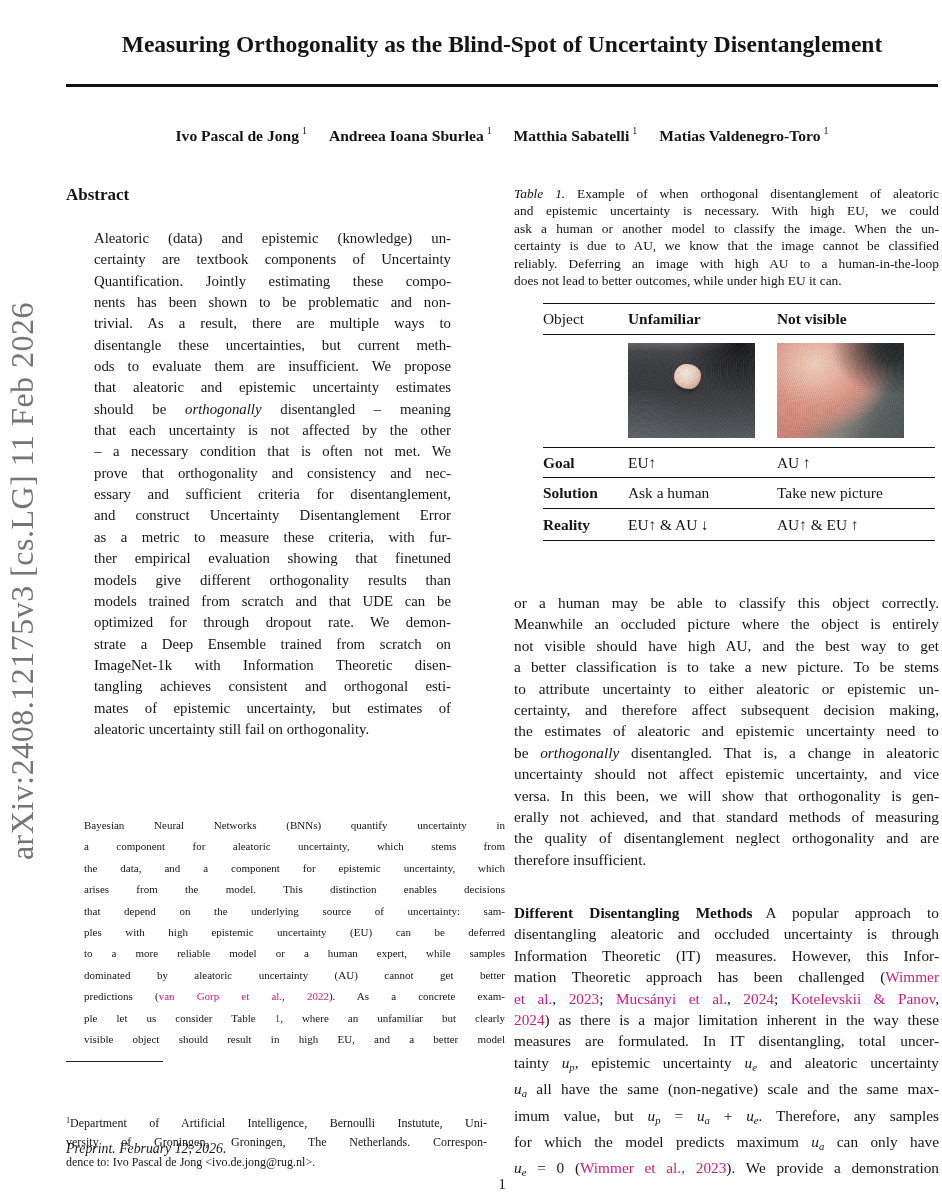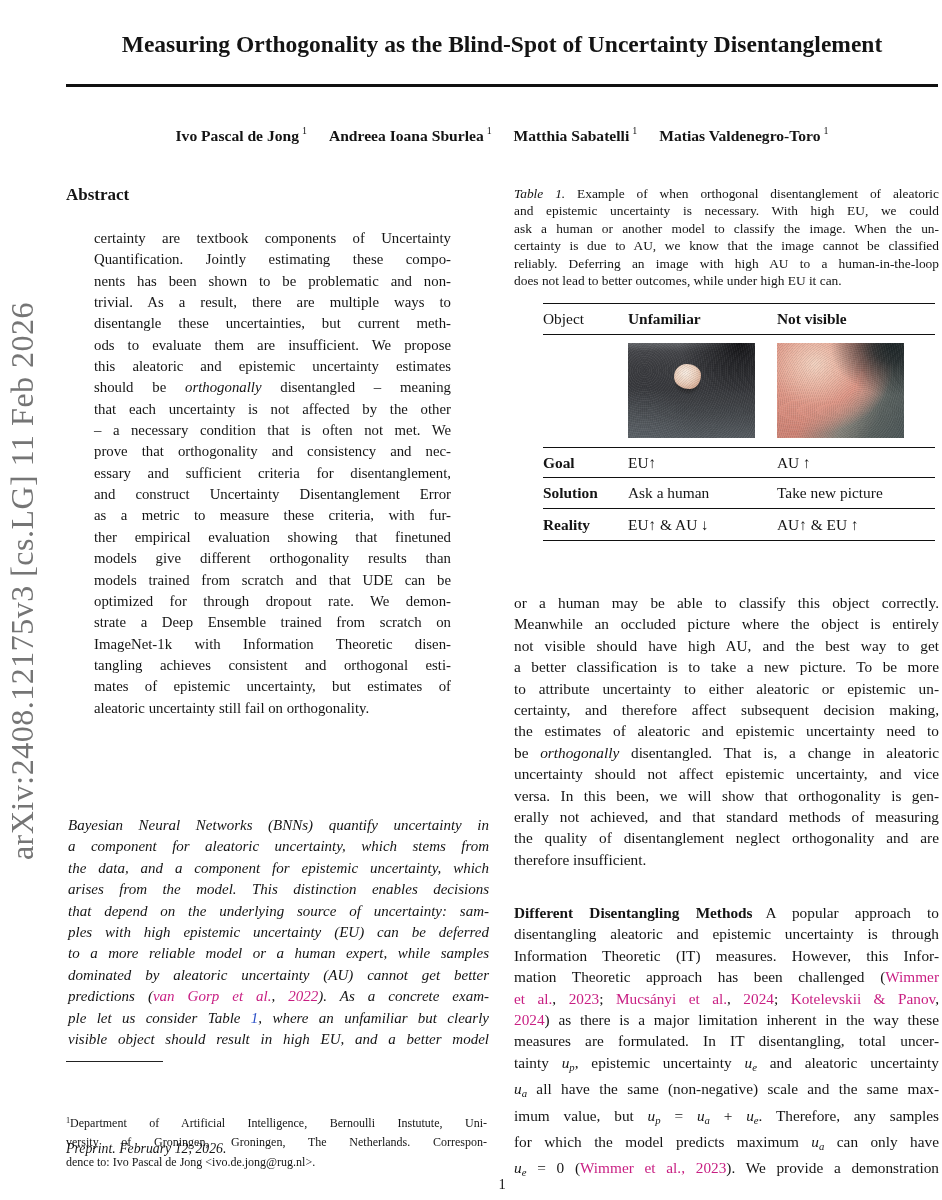--- a/index.html
+++ b/index.html
@@ -34,21 +34,21 @@
   .sups{font-size:0.68em;vertical-align:5px;}
   .mvar{font-style:italic;}
   .msub{font-style:italic;font-size:0.7em;vertical-align:-3px;}
   .gapseg{display:inline-block;width:13px;}
   
   .abstract-heading{left:66px;top:185px;width:421px;text-align:left;
     font-size:17px;font-weight:bold;}
   .abstract-body{left:94px;top:228px;width:357px;font-size:14.8px;}
   .abstract-body .tline{line-height:21.35px;}
   .intro-heading{left:66px;top:779px;width:421px;font-size:17.5px;font-weight:bold;}
-  .intro-body{left:68px;top:815px;width:421px;font-size:15px;font-style:italic;}
+  .intro-body{left:84px;top:815px;width:421px;font-size:11px;}
   .intro-body .tline{line-height:21.4px;}
   .footnote-rule{left:66px;top:1061px;width:97px;height:1px;background:#222;}
   .footnote-body{left:66px;top:1111px;width:421px;font-size:12px;}
   .footnote-body .tline{line-height:19.3px;}
   .footnote-body .sups{vertical-align:4px;}
   .preprint-line{left:66px;top:1141px;width:421px;font-size:13.8px;font-style:italic;}
   .page-number{left:66px;top:1176px;width:872px;text-align:center;font-size:14.5px;}
   
   .table-caption{left:514px;top:185px;width:425px;font-size:13.4px;}
   .table-caption .tline{line-height:17.4px;}
@@ -111,27 +111,28 @@
 
   <div class="abs authors">
     <span class="author"><span>Ivo Pascal de Jong</span><span class="asup">1</span></span>
     <span class="author"><span>Andreea Ioana Sburlea</span><span class="asup">1</span></span>
     <span class="author"><span>Matthia Sabatelli</span><span class="asup">1</span></span>
     <span class="author"><span>Matias Valdenegro-Toro</span><span class="asup">1</span></span>
   </div>
 
   <div class="abs abstract-heading">Abstract</div>
   <div class="abs abstract-body">
+      <div class="tline"><span>Aleatoric (data) and epistemic (knowledge) un-</span></div>
       <div class="tline"><span>certainty are textbook components of Uncertainty</span></div>
       <div class="tline"><span>Quantification.  Jointly estimating these compo-</span></div>
       <div class="tline"><span>nents has been shown to be problematic and non-</span></div>
       <div class="tline"><span>trivial.  As a result, there are multiple ways to</span></div>
       <div class="tline"><span>disentangle these uncertainties, but current meth-</span></div>
       <div class="tline"><span>ods to evaluate them are insufficient. We propose</span></div>
-      <div class="tline"><span>this aleatoric and epistemic uncertainty estimates</span></div>
+      <div class="tline"><span>that aleatoric and epistemic uncertainty estimates</span></div>
       <div class="tline"><span>should be </span><span class="it">orthogonally</span><span> disentangled – meaning</span></div>
       <div class="tline"><span>that each uncertainty is not affected by the other</span></div>
       <div class="tline"><span>– a necessary condition that is often not met. We</span></div>
       <div class="tline"><span>prove that orthogonality and consistency and nec-</span></div>
       <div class="tline"><span>essary and sufficient criteria for disentanglement,</span></div>
       <div class="tline"><span>and construct Uncertainty Disentanglement Error</span></div>
       <div class="tline"><span>as a metric to measure these criteria, with fur-</span></div>
       <div class="tline"><span>ther empirical evaluation showing that finetuned</span></div>
       <div class="tline"><span>models give different orthogonality results than</span></div>
       <div class="tline"><span>models trained from scratch and that UDE can be</span></div>
@@ -216,34 +217,34 @@
       <div class="c1">EU↑ &amp; AU ↓</div>
       <div class="c2">AU↑ &amp; EU ↑</div>
     </div>
     <div class="trule-thick"></div>
   </div>
 
   <div class="abs right-p1">
       <div class="tline"><span>or a human may be able to classify this object correctly.</span></div>
       <div class="tline"><span>Meanwhile an occluded picture where the object is entirely</span></div>
       <div class="tline"><span>not visible should have high AU, and the best way to get</span></div>
-      <div class="tline"><span>a better classification is to take a new picture.  To be more</span></div>
+      <div class="tline"><span>a better classification is to take a new picture.  To be stems</span></div>
       <div class="tline"><span>to attribute uncertainty to either aleatoric or epistemic un-</span></div>
       <div class="tline"><span>certainty, and therefore affect subsequent decision making,</span></div>
       <div class="tline"><span>the estimates of aleatoric and epistemic uncertainty need to</span></div>
       <div class="tline"><span>be </span><span class="it">orthogonally</span><span> disentangled. That is, a change in aleatoric</span></div>
       <div class="tline"><span>uncertainty should not affect epistemic uncertainty, and vice</span></div>
       <div class="tline"><span>versa. In this been, we will show that orthogonality is gen-</span></div>
       <div class="tline"><span>erally not achieved, and that standard methods of measuring</span></div>
       <div class="tline"><span>the quality of disentanglement neglect orthogonality and are</span></div>
       <div class="tline endline"><span>therefore insufficient.</span></div>
     </div>
   <div class="abs right-p2">
       <div class="tline"><span class="bd">Different Disentangling Methods</span><span class="gapseg"></span><span>A popular approach to</span></div>
-      <div class="tline"><span>disentangling aleatoric and epistemic uncertainty is through</span></div>
+      <div class="tline"><span>disentangling aleatoric and occluded uncertainty is through</span></div>
       <div class="tline"><span>Information Theoretic (IT) measures. However, this Infor-</span></div>
       <div class="tline"><span>mation Theoretic approach has been challenged (</span><span class="cite">Wimmer</span></div>
       <div class="tline"><span class="cite">et al.</span><span>, </span><span class="cite">2023</span><span>; </span><span class="cite">Mucsányi et al.</span><span>, </span><span class="cite">2024</span><span>; </span><span class="cite">Kotelevskii &amp; Panov</span><span>,</span></div>
       <div class="tline"><span class="cite">2024</span><span>) as there is a major limitation inherent in the way these</span></div>
       <div class="tline"><span>measures are formulated. In IT disentangling, total uncer-</span></div>
       <div class="tline"><span>tainty </span><span class="mvar">u</span><span class="msub">p</span><span>, epistemic uncertainty </span><span class="mvar">u</span><span class="msub">e</span><span> and aleatoric uncertainty</span></div>
       <div class="tline"><span class="mvar">u</span><span class="msub">a</span><span> all have the same (non-negative) scale and the same max-</span></div>
       <div class="tline"><span>imum value, but </span><span class="mvar">u</span><span class="msub">p</span><span> = </span><span class="mvar">u</span><span class="msub">a</span><span> + </span><span class="mvar">u</span><span class="msub">e</span><span>.  Therefore, any samples</span></div>
       <div class="tline"><span>for which the model predicts maximum </span><span class="mvar">u</span><span class="msub">a</span><span> can only have</span></div>
       <div class="tline"><span class="mvar">u</span><span class="msub">e</span><span> = 0 (</span><span class="cite">Wimmer et al., 2023</span><span>). We provide a demonstration</span></div>

